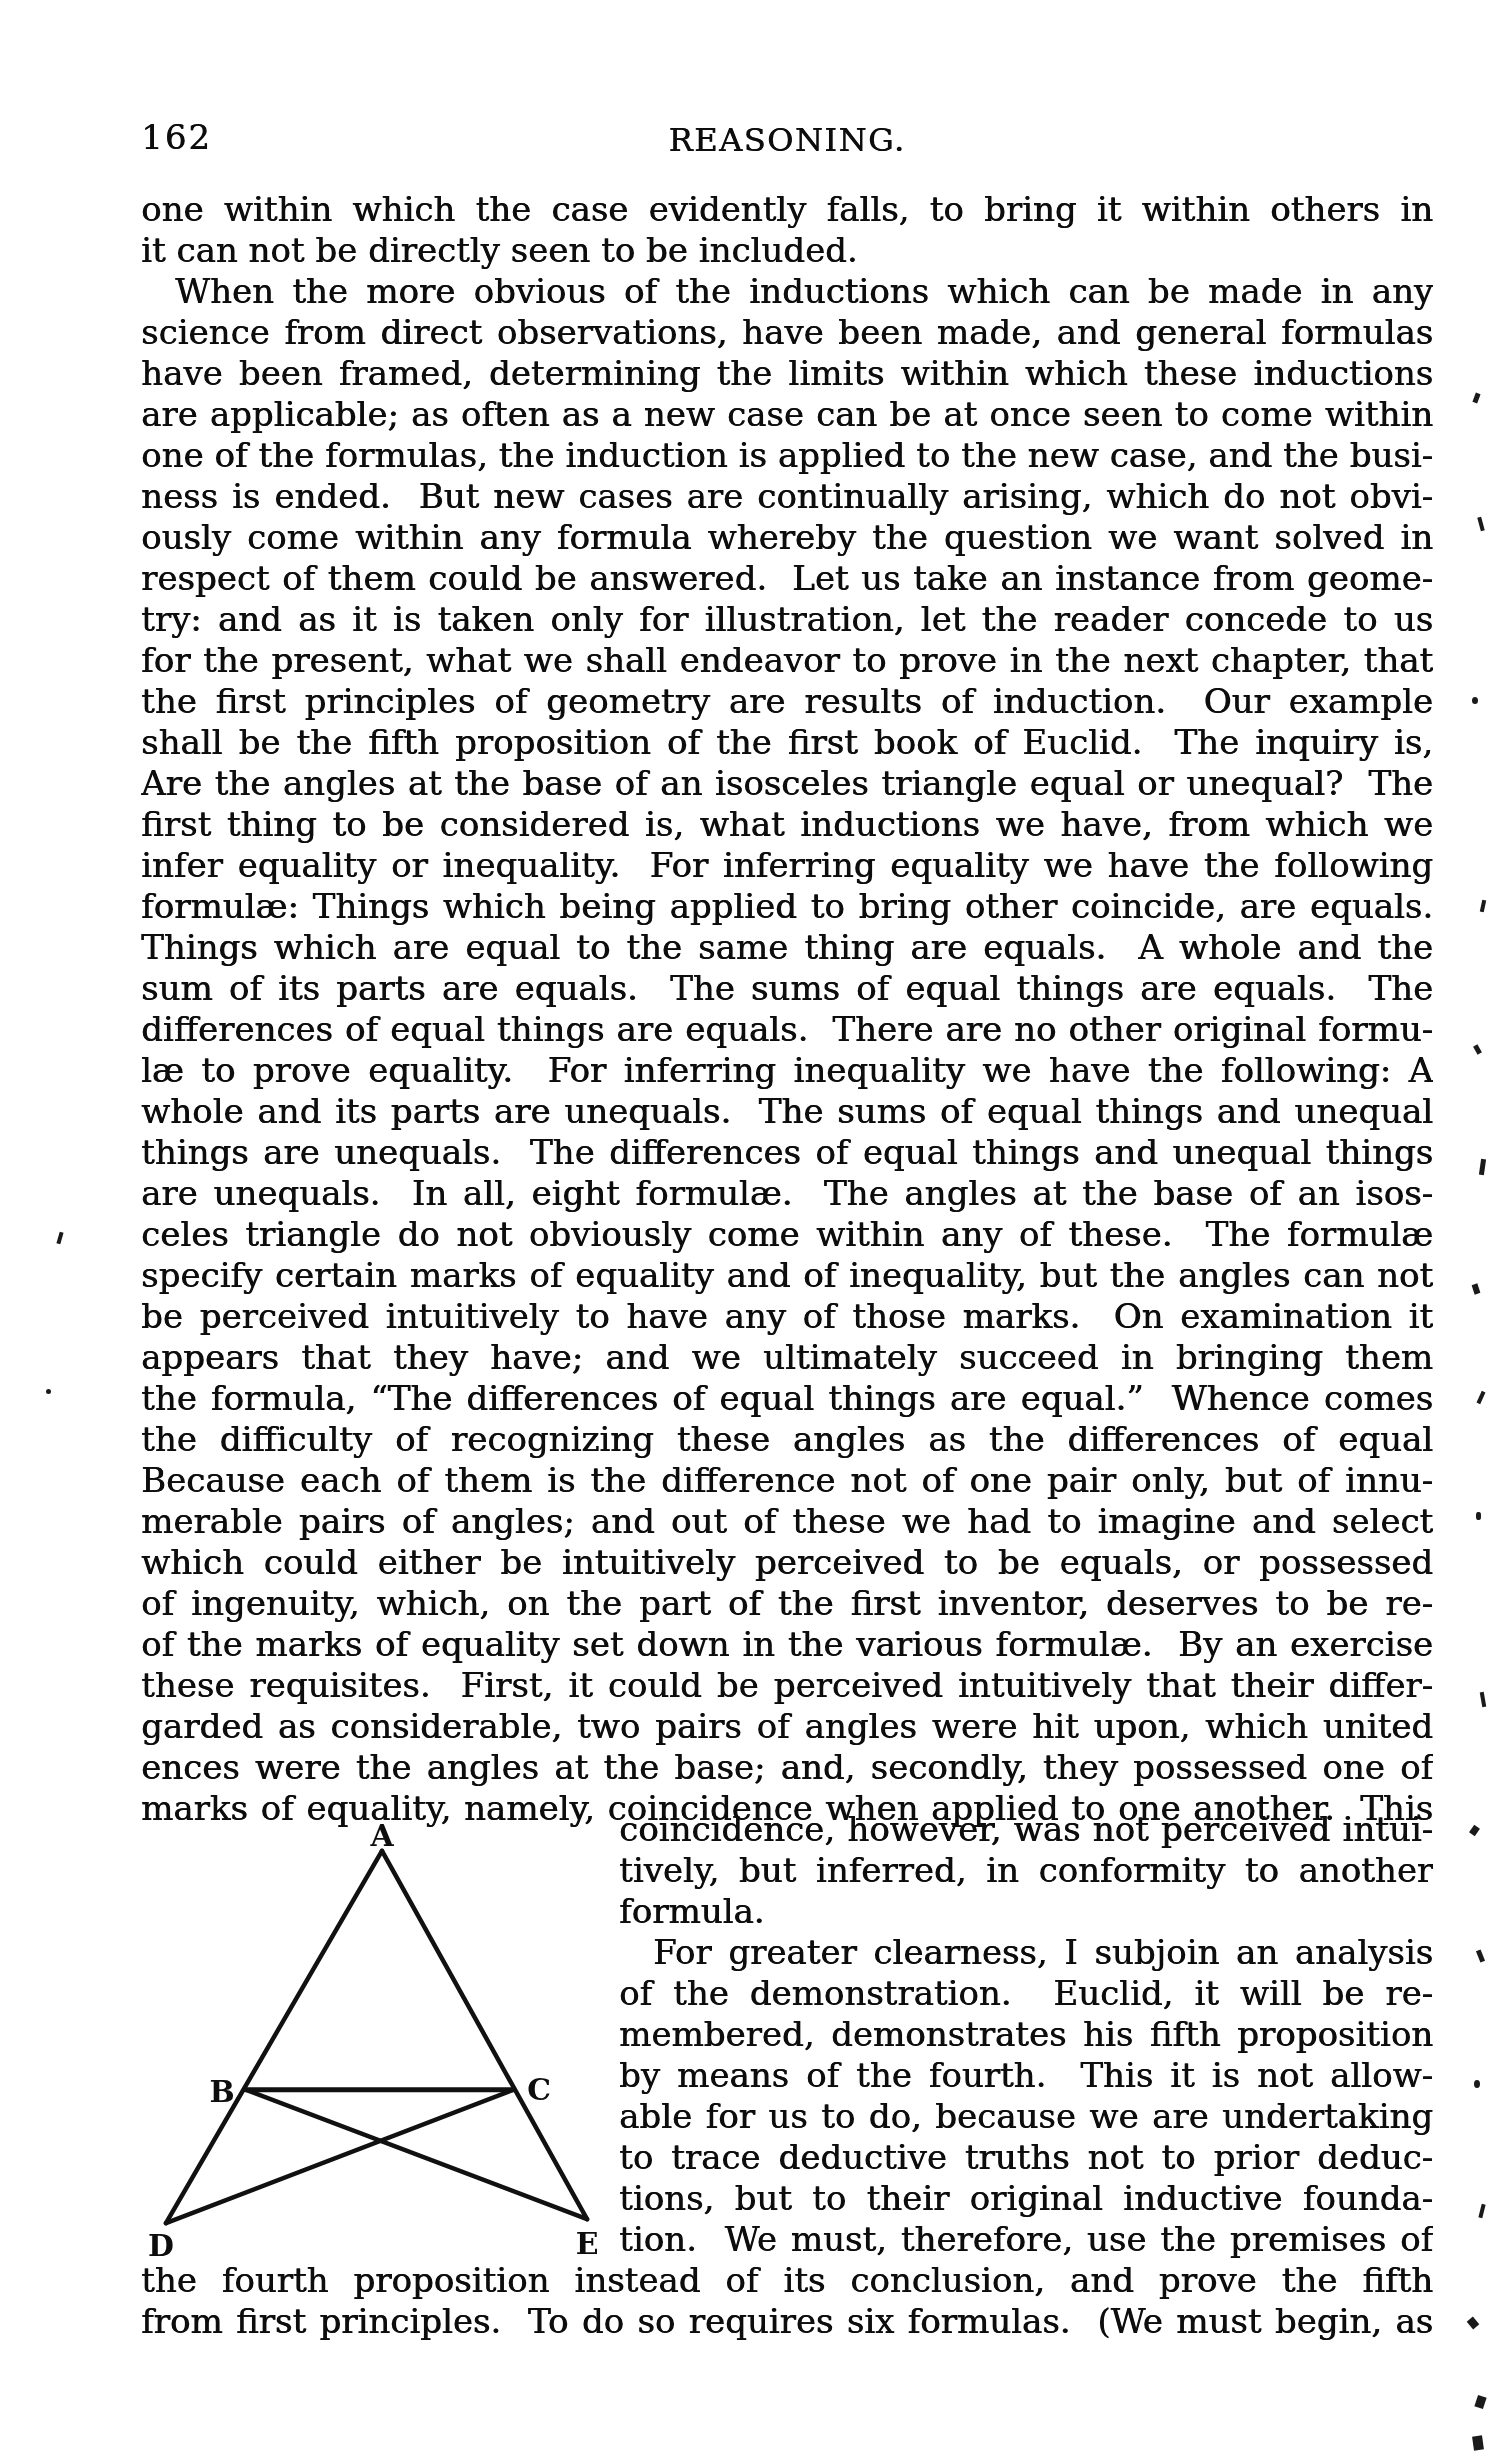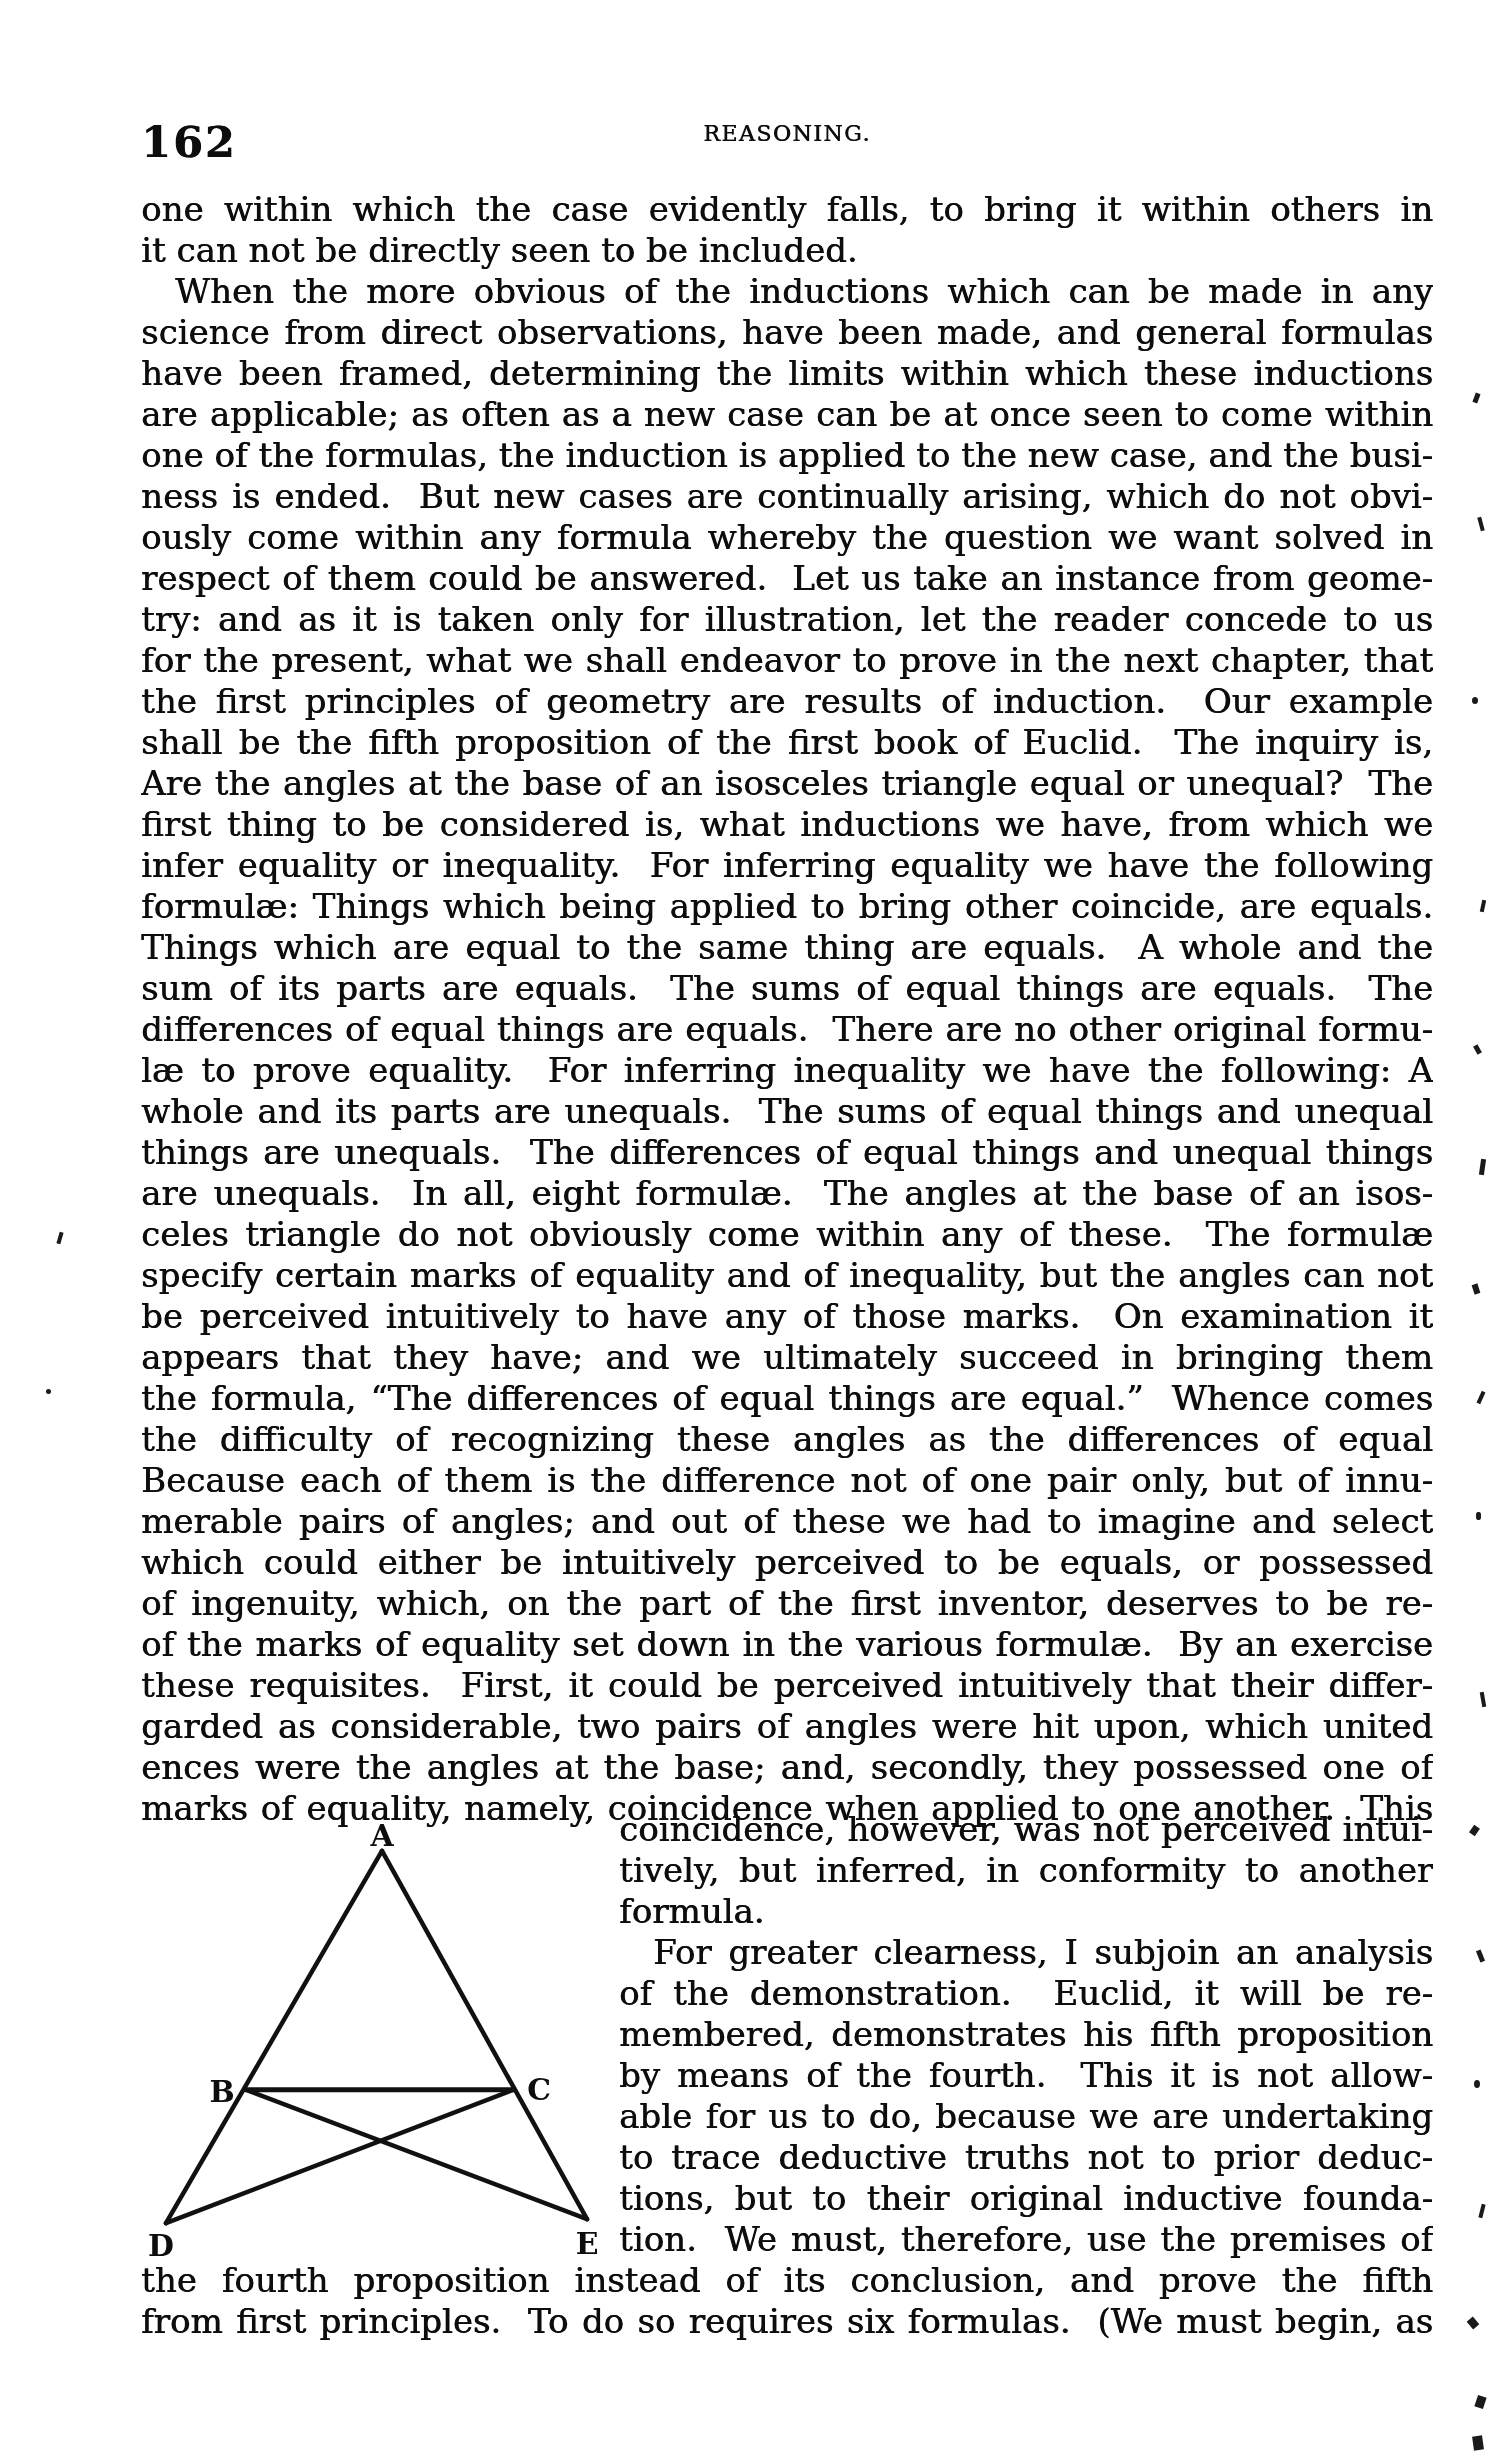--- a/index.html
+++ b/index.html
@@ -7,26 +7,26 @@
     position:relative;
     width:1488px;height:2460px;
     background:#ffffff;
     overflow:hidden;
     font-family:"DejaVu Serif","Liberation Serif",serif;
     color:#0d0d0d;
   }
   
   #folio{
     position:absolute;left:141px;top:117px;
-    font-size:43px;font-weight:bold;letter-spacing:2px;
+    font-size:34px;font-weight:normal;letter-spacing:2px;
     text-shadow:0.5px 0 0 currentColor;
   }
   #running-head{
     position:absolute;left:141px;top:121px;width:1292px;
-    text-align:center;font-size:22px;letter-spacing:1.5px;
+    text-align:center;font-size:32px;letter-spacing:1.5px;
     text-shadow:0.6px 0 0 currentColor;
   }
   
   .textblock{position:absolute;left:141px;width:1292px;}
   #text-top{top:189px;}
   #text-wrap{left:619px;top:1809px;width:814px;}
   #text-bottom{top:2260px;}
   .line{
     height:41px;line-height:41px;
     font-size:34px;

